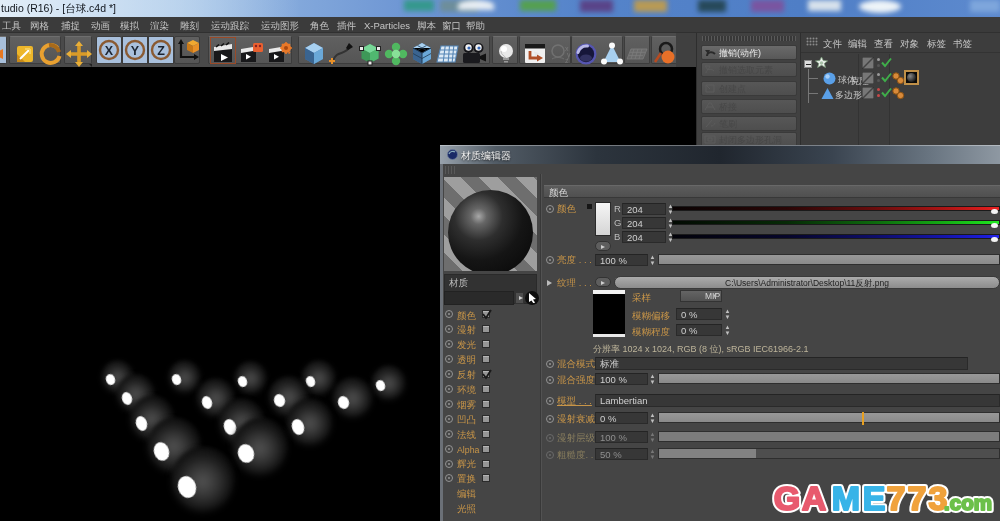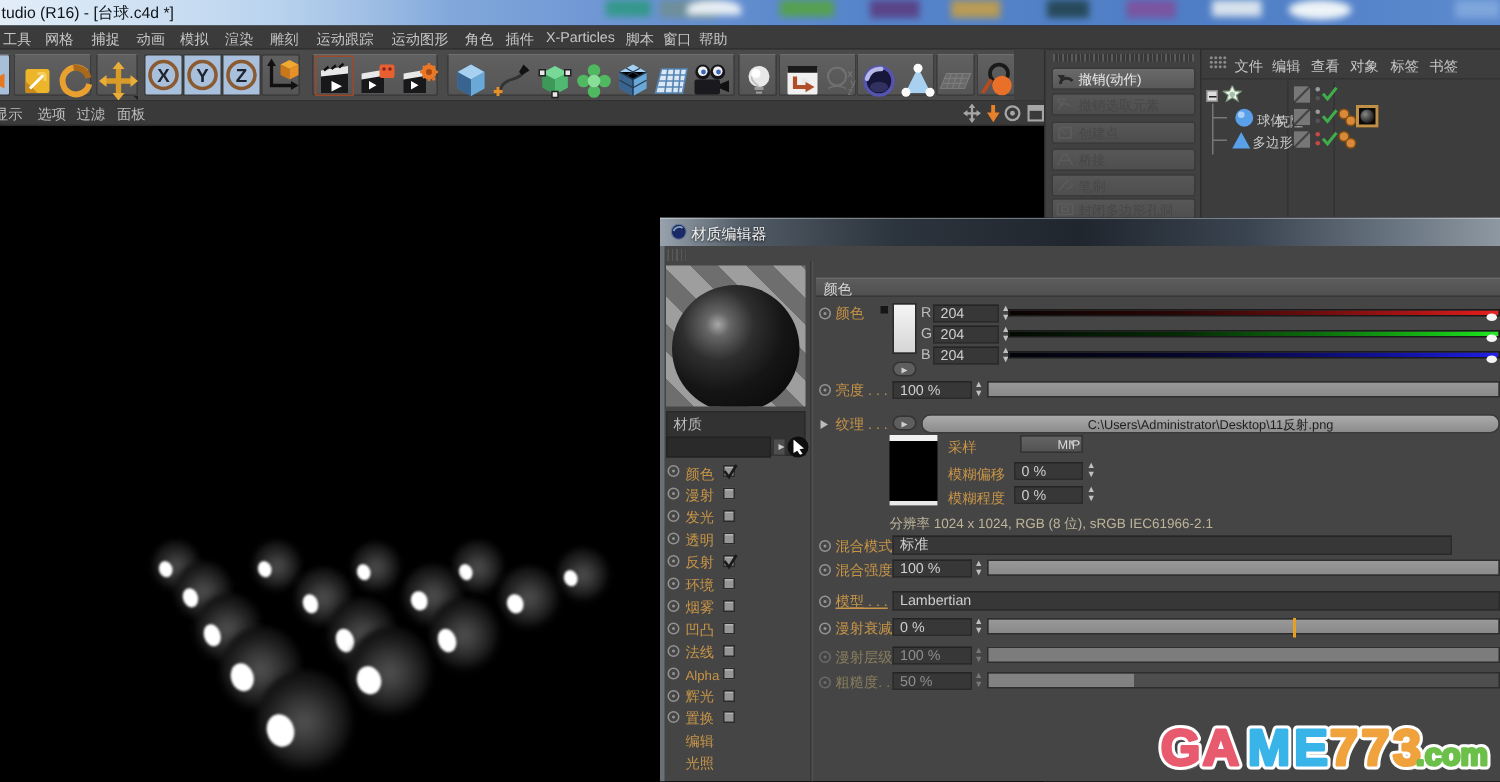--- a/index.html
+++ b/index.html
@@ -255,36 +255,20 @@
     </div>
     <div class="tgroup" style="left:651px;width:26px;">
       <svg class="tbtn" style="left:0;" viewBox="0 0 26 26">
           <circle cx="14" cy="8" r="6" fill="none" stroke="#1a1a1a" stroke-width="2.5"></circle>
           <path d="M9 12L3 21" stroke="#b84a20" stroke-width="2.5"></path>
           <circle cx="16" cy="16" r="6.5" fill="#e87028"></circle>
         </svg>
     </div>
   </div>
   <div class="abs" style="left:676px;top:33px;width:20px;height:34px;background:#404040;"></div>
-  <div id="vpmenu" class="abs">
-    <span style="left:-4px;">显示</span>
-      <span style="left:25px;">选项</span>
-      <span style="left:51px;">过滤</span>
-      <span style="left:78px;">面板</span>
-    <svg style="position:absolute;left:642px;top:2px" width="56" height="13" viewBox="0 0 56 13">
-      <path d="M6 2.2v8.6M1.7 6.5h8.6" stroke="#a6a6a6" stroke-width="1.5" fill="none"></path>
-      <path d="M6 0l2.2 3H3.8zM6 13l2.2-3H3.8zM0 6.5l3-2.2v4.4zM12 6.5L9 4.3v4.4z" fill="#a6a6a6"></path>
-      <rect x="18.8" y="1" width="2.6" height="6" fill="#e8822a"></rect>
-        <path d="M16 6l4.2 6.5L24.4 6z" fill="#e8822a"></path>
-      <circle cx="33" cy="6.5" r="4.6" fill="none" stroke="#a6a6a6" stroke-width="1.5"></circle>
-        <circle cx="33" cy="6.5" r="1.6" fill="#a6a6a6"></circle>
-      <rect x="43.7" y="1.7" width="9.6" height="9.6" fill="none" stroke="#a6a6a6" stroke-width="1.4"></rect>
-        <rect x="43.7" y="1.7" width="9.6" height="3.2" fill="#a6a6a6"></rect>
-    </svg>
-  </div>
   <div id="viewport" class="abs">
     <div class="ball" style="left:103px;top:277px;width:30px;height:30px;background:radial-gradient(circle at 38% 38%,#1e1e1e 0%,#0e0e0e 45%,#030303 75%,#000 95%);filter:blur(2px);"></div>
     <div class="ball" style="left:102px;top:278px;width:31px;height:31px;background:radial-gradient(circle,#525252 0%,#3a3a3a 28%,#1e1e1e 55%,rgba(8,8,8,.35) 75%,rgba(0,0,0,0) 92%);filter:blur(3px);"></div>
     <div class="spec" style="left:106px;top:290px;width:9px;height:11px;transform:rotate(-18deg);"></div>
     <div class="ball" style="left:170px;top:277px;width:30px;height:30px;background:radial-gradient(circle at 38% 38%,#1e1e1e 0%,#0e0e0e 45%,#030303 75%,#000 95%);filter:blur(2px);"></div>
     <div class="ball" style="left:169px;top:278px;width:31px;height:31px;background:radial-gradient(circle,#525252 0%,#3a3a3a 28%,#1e1e1e 55%,rgba(8,8,8,.35) 75%,rgba(0,0,0,0) 92%);filter:blur(3px);"></div>
     <div class="spec" style="left:172px;top:290px;width:9px;height:11px;transform:rotate(-18deg);"></div>
     <div class="ball" style="left:236px;top:278px;width:30px;height:30px;background:radial-gradient(circle at 38% 38%,#1e1e1e 0%,#0e0e0e 45%,#030303 75%,#000 95%);filter:blur(2px);"></div>
     <div class="ball" style="left:235px;top:279px;width:31px;height:31px;background:radial-gradient(circle,#525252 0%,#3a3a3a 28%,#1e1e1e 55%,rgba(8,8,8,.35) 75%,rgba(0,0,0,0) 92%);filter:blur(3px);"></div>
     <div class="spec" style="left:238px;top:292px;width:9px;height:11px;transform:rotate(-18deg);"></div>

